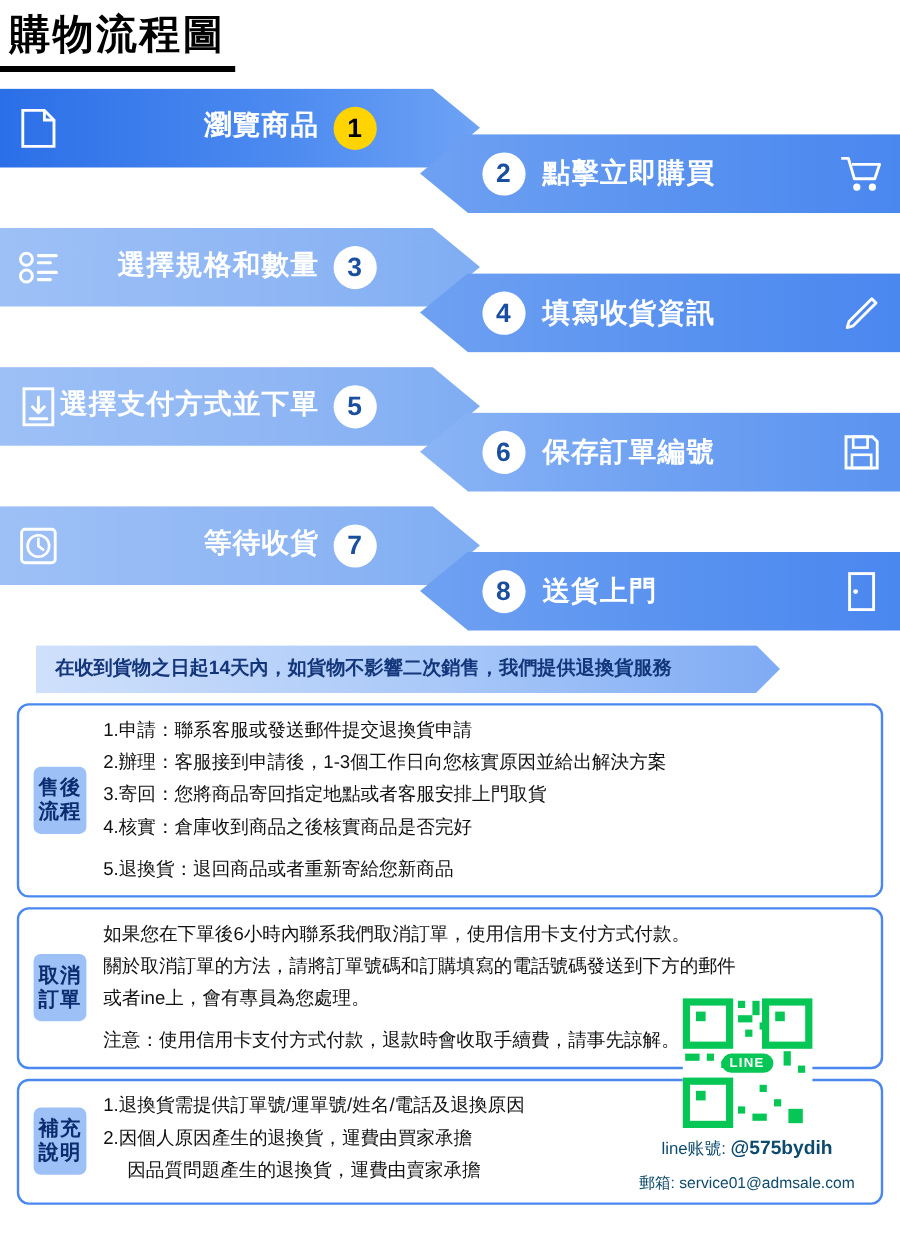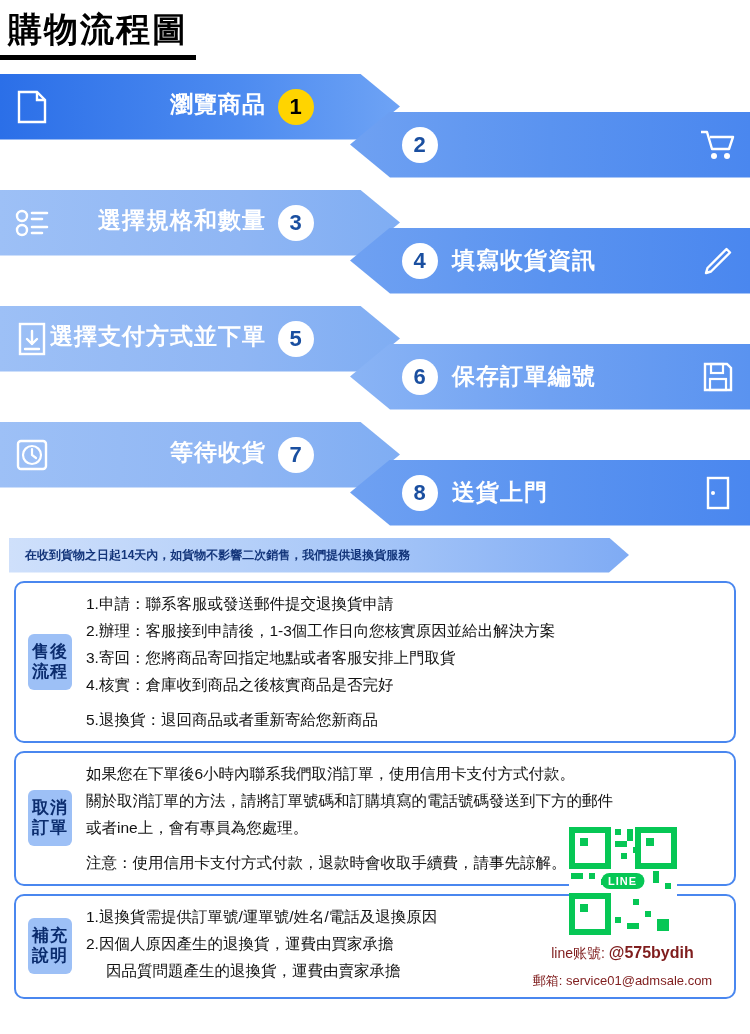--- a/index.html
+++ b/index.html
@@ -98,28 +98,28 @@
     display:flex;align-items:flex-start;width:100%;justify-content:flex-end;
     padding-right:52px;box-sizing:border-box;
   }
   .band.right .inner{
     display:flex;align-items:center;width:100%;
     padding-right:56px;box-sizing:border-box;
   }
   
   .ribbon{
     position:relative;
-    margin:12px 0 0 9px;
-    width:620px;height:35px;
+    margin:12px 0 0 30px;
+    width:620px;height:40px;
     background:linear-gradient(90deg,#cfe0fb 0%,#a9c8f8 55%,#7fabf4 100%);
     -webkit-clip-path:polygon(0 0, 600px 0, 620px 50%, 600px 100%, 0 100%);
     clip-path:polygon(0 0, 600px 0, 620px 50%, 600px 100%, 0 100%);
     display:flex;align-items:center;
     padding-left:16px;box-sizing:border-box;
-    font-size:12px;font-weight:bold;color:#13357a;
+    font-size:16px;font-weight:bold;color:#13357a;
   }
   
   .panel{
     position:relative;
     margin:8px 14px 0 14px;
     border:2px solid #4a87ef;
     border-radius:10px;
     padding:10px 12px 10px 70px;
     box-sizing:border-box;
   }
@@ -165,21 +165,21 @@
   .qr .eye i{
     position:absolute;left:5px;top:5px;width:8px;height:8px;background:#06c755;
   }
   .qr .lineword{
     position:absolute;left:50%;top:50%;transform:translate(-50%,-50%);
     background:#06c755;color:#fff;
     font-size:11px;font-weight:bold;letter-spacing:1px;
     padding:2px 7px;border-radius:9px;
   }
   .qr-text{
-    color:#7f1d1d;font-size:14px;margin-top:6px;line-height:1.5;
+    color:#0c4a6e;font-size:14px;margin-top:6px;line-height:1.5;
     white-space:nowrap;
   }
   .qr-text b{font-size:16px;}
   .small-note{font-size:13px;}
 </style>
 </head>
 <body>
 
 <div class="title-wrap">
   <div class="title">購物流程圖</div>
@@ -196,20 +196,21 @@
           </svg>
       </span>
       <div class="inner">
         <span class="lbl">瀏覽商品</span>
         <span class="step-num yellow">1</span>
       </div>
     </div>
     <div class="band right deep" style="top:38px;">
       <div class="inner">
         <span class="step-num">2</span>
+        <span class="lbl">點擊立即購買</span>
       </div>
       <span class="icon-box icon-right">
         <svg width="36" height="32" viewBox="0 0 36 32">
             <path d="M1 3h6l5 17h17l4-12H10" fill="none" stroke="#fff" stroke-width="2.4" stroke-linejoin="round"></path>
             <circle cx="14" cy="27" r="3" fill="#fff"></circle>
             <circle cx="27" cy="27" r="3" fill="#fff"></circle>
           </svg>
       </span>
     </div>
   </div>

